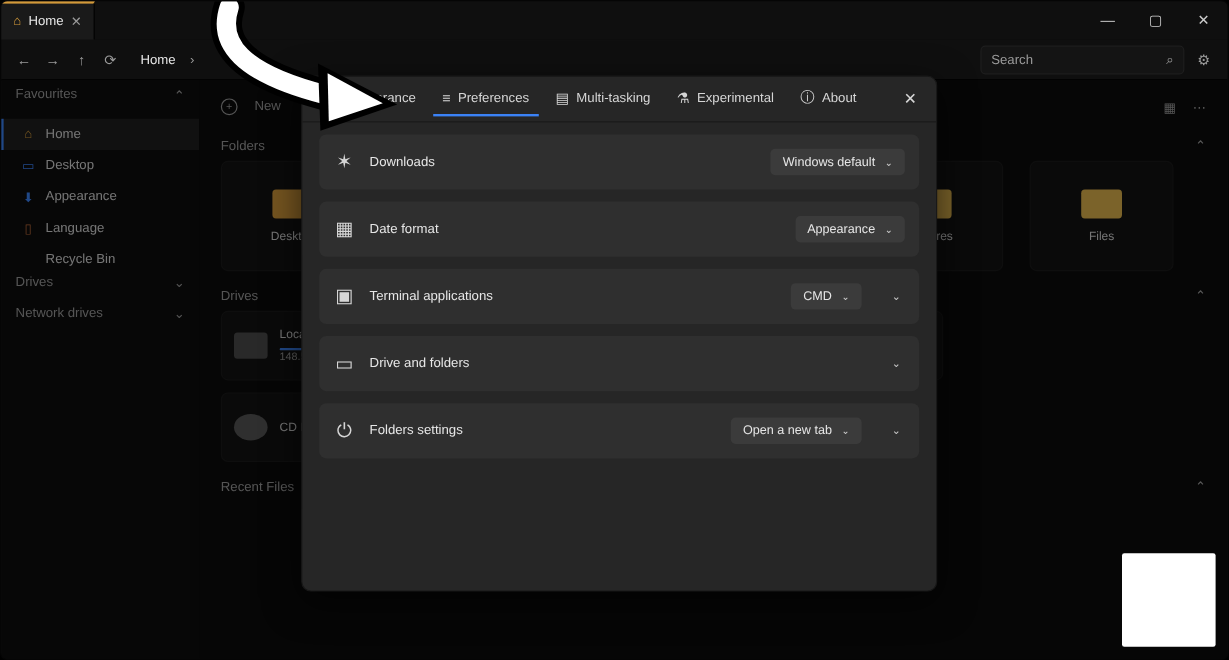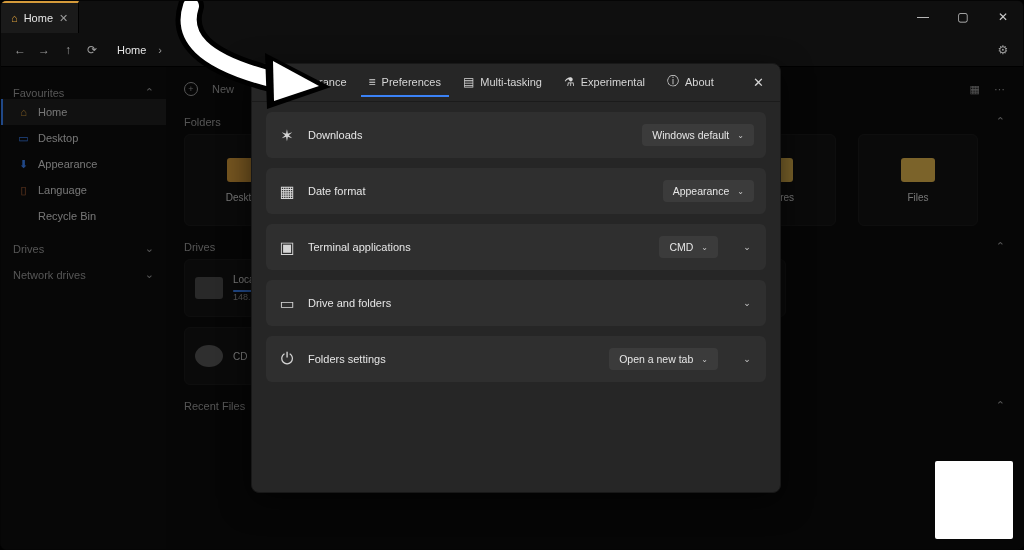--- a/index.html
+++ b/index.html
@@ -32,21 +32,21 @@
   .nav .ic{width:14px;text-align:center;}
   .breadcrumb{flex:1;display:flex;align-items:center;gap:6px;font-size:11px;color:var(--text);}
   .breadcrumb .crumb{padding:4px 6px;border-radius:4px;}
   .breadcrumb .sep{color:var(--muted);}
   .search{display:flex;align-items:center;background:#141414;border:1px solid #1e1e1e;border-radius:4px;height:24px;width:170px;margin-right:8px;padding:0 8px;color:var(--muted);font-size:11px;}
   .search .sic{margin-left:auto;}
   .gear{width:28px;text-align:center;color:var(--muted);font-size:12px;padding-right:12px;}
   
   .body{position:absolute;top:66px;bottom:0;left:0;right:0;display:flex;}
   .sidebar{width:165px;background:#0d0d0d;padding-top:6px;font-size:11px;}
-  .sbsec{padding:0 12px;color:var(--muted);display:flex;align-items:flex-end;height:26px;}
+  .sbsec{padding:0 12px;color:var(--muted);display:flex;align-items:flex-start;height:26px;}
   .sbsec .chev{margin-left:auto;}
   .sbitem{display:flex;align-items:center;height:26px;padding:0 12px 0 16px;gap:8px;color:#d6d6d6;}
   .sbitem.active{background:#1f1f1f;border-left:2px solid var(--accent);padding-left:14px;}
   .sbico{width:13px;display:flex;align-items:center;justify-content:center;}
   .content{flex:1;background:#0b0b0b;padding:10px 18px 18px 18px;position:relative;}
   .content .row1{display:flex;align-items:center;gap:14px;color:var(--muted);font-size:11px;height:24px;}
   .addic{width:14px;height:14px;border:1px solid var(--muted);border-radius:50%;display:flex;align-items:center;justify-content:center;font-size:9px;}
   .content .right{margin-left:auto;display:flex;gap:14px;align-items:center;}
   .cards{display:flex;gap:22px;}
   .foldercard{width:120px;height:92px;background:#121212;border:1px solid #1a1a1a;border-radius:6px;display:flex;flex-direction:column;align-items:center;justify-content:center;gap:10px;}
@@ -107,20 +107,24 @@
     <div class="nav">
       <span class="ic">←</span>
       <span class="ic">→</span>
       <span class="ic">↑</span>
       <span class="ic">⟳</span>
     </div>
     <div class="breadcrumb">
       <span class="crumb">Home</span>
       <span class="sep">›</span>
     </div>
+    <div class="search">
+      <span>Search</span>
+      <span class="sic">⌕</span>
+    </div>
     <div class="gear">⚙</div>
   </div>
 
   <div class="body">
 
     <div class="sidebar dim">
       <div class="sbsec">
         <span>Favourites</span>
         <span class="chev">⌃</span>
       </div>

